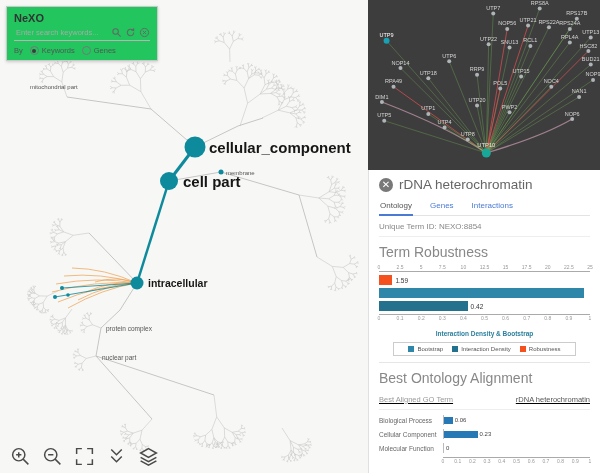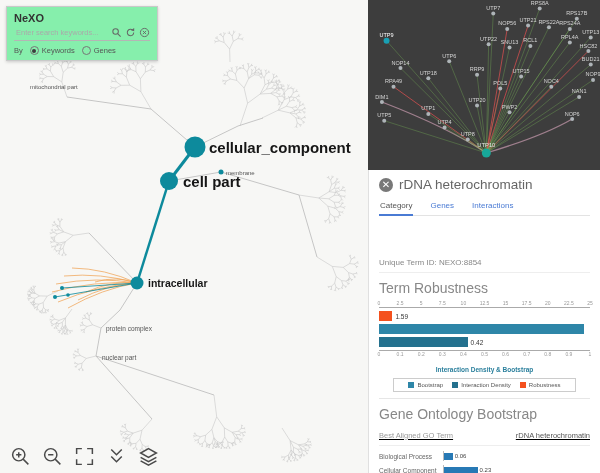--- a/index.html
+++ b/index.html
@@ -3,21 +3,21 @@
 <meta charset="utf-8">
 <style>
   html,body{margin:0;padding:0;}
   body{width:600px;height:473px;overflow:hidden;font-family:"Liberation Sans",sans-serif;background:#fff;}
   .app{position:relative;width:600px;height:473px;}
 
   
   .left-panel{position:absolute;left:0;top:0;width:368px;height:473px;background:#f7f7f5;overflow:hidden;}
   #tree-svg{position:absolute;left:0;top:0;}
 
-  .search-card{position:absolute;top:6px;left:6px;width:152px;background:#86efac;border:1px solid #c9c9c9;
+  .search-card{position:absolute;top:6px;left:6px;width:152px;background:#22c55e;border:1px solid #c9c9c9;
     box-shadow:0 1px 3px rgba(0,0,0,.18);padding:5px 7px;z-index:5;box-sizing:border-box;}
   .app-title{font-size:11px;font-weight:bold;color:#333;margin-bottom:3px;}
   .search-row{display:flex;align-items:center;border-bottom:1px solid #b5b5b5;padding-bottom:2px;}
   .search-row input{flex:1;min-width:0;border:none;outline:none;background:transparent;font-size:7.5px;color:#333;
     font-family:"Liberation Sans",sans-serif;}
   .search-row input::placeholder{color:#aaa;}
   .sicon{width:11px;height:11px;margin-left:3px;color:#666;flex:0 0 auto;}
   .sicon svg{width:100%;height:100%;display:block;}
   .by-row{display:flex;align-items:center;gap:7px;font-size:7.5px;color:#555;margin-top:5px;}
   .radio-opt{display:flex;align-items:center;cursor:pointer;}
@@ -34,21 +34,21 @@
   
   .details-panel{position:absolute;left:368px;top:170px;width:232px;height:303px;background:#fff;box-sizing:border-box;
     padding:7px 10px 0;overflow:hidden;border-left:1px solid #e0e0e0;}
   .dp-header{display:flex;align-items:center;gap:6px;}
   .close-btn{width:14px;height:14px;border-radius:50%;background:#787878;color:#fff;font-size:10px;line-height:13px;
     text-align:center;cursor:pointer;flex:0 0 auto;}
   .dp-title{font-size:13.5px;color:#666;}
   .tabs{display:flex;gap:16px;border-bottom:1px solid #e3e3e3;margin-top:6px;}
   .tab{font-size:8px;color:#4a7bd4;padding:3px 1px 4px;cursor:pointer;}
   .tab.active{color:#555;border-bottom:2px solid #4a7bd4;margin-bottom:-1px;}
-  .term-id{font-size:8px;color:#888;padding:6px 0 5px;border-bottom:1px solid #eee;margin-top:36px;}
+  .term-id{font-size:8px;color:#888;padding:6px 0 5px;border-bottom:1px solid #eee;}
   .section-label{font-size:14px;color:#888;margin:7px 0 4px;}
   .hr{border-top:1px solid #e6e6e6;margin-top:6px;}
 
   .chart{position:relative;}
   .axis-row{position:relative;height:7px;}
   .axis-row span{position:absolute;transform:translateX(-50%);font-size:5px;color:#999;white-space:nowrap;}
   .axis-line{border-top:1px solid #aaa;}
   .rbar-row{height:10px;margin:3px 0;display:flex;align-items:center;}
   .rbar{height:100%;flex:0 0 auto;}
   .rbar-label{font-size:6.5px;color:#333;margin-left:3px;}
@@ -315,21 +315,21 @@
       </svg>
   </div>
 
   <div class="details-panel">
     <div class="dp-header">
       <span class="close-btn">✕</span>
       <span class="dp-title">rDNA heterochromatin</span>
     </div>
 
     <div class="tabs" id="tabs">
-        <span class="tab active">Category</span>
+        <span class="tab active">Ontology</span>
         <span class="tab">Genes</span>
         <span class="tab">Interactions</span>
       </div>
 
     <div class="term-id">Unique Term ID: NEXO:8854</div>
 
     <div class="section-label">Term Robustness</div>
 
     <div class="chart">
       <div class="axis-row" id="rb-top-ticks">
@@ -384,21 +384,21 @@
             <span>Interaction Density</span>
           </span>
           <span class="legend-item">
             <span class="legend-swatch" style="background: rgb(244, 81, 30);"></span>
             <span>Robustness</span>
           </span>
         </div>
     </div>
 
     <div class="hr"></div>
-    <div class="section-label">Gene Ontology Bootstrap</div>
+    <div class="section-label">Best Ontology Alignment</div>
     <div id="go-rows">
         <div class="go-row">
           <span class="go-label">Best Aligned GO Term</span>
           <span class="go-value">rDNA heterochromatin</span>
         </div>
       </div>
 
     <div class="chart" style="margin-top:5px;">
       <div id="align-rows">
           <div class="acat-row">

